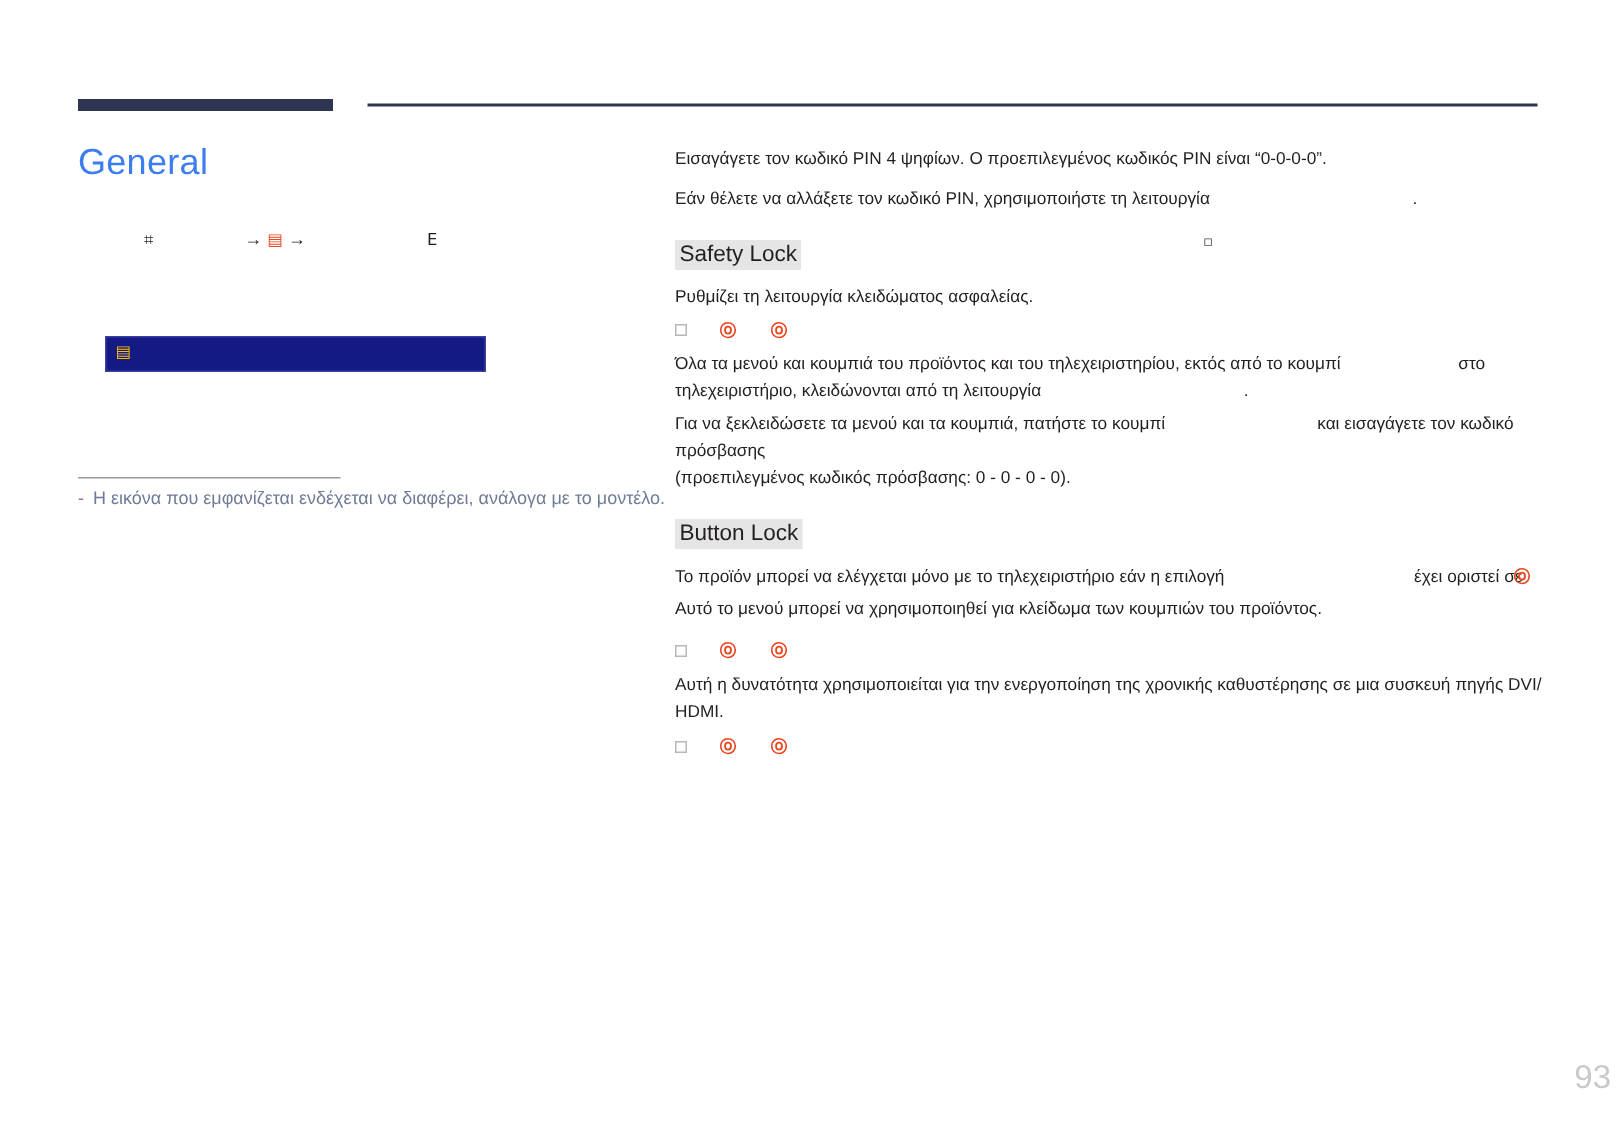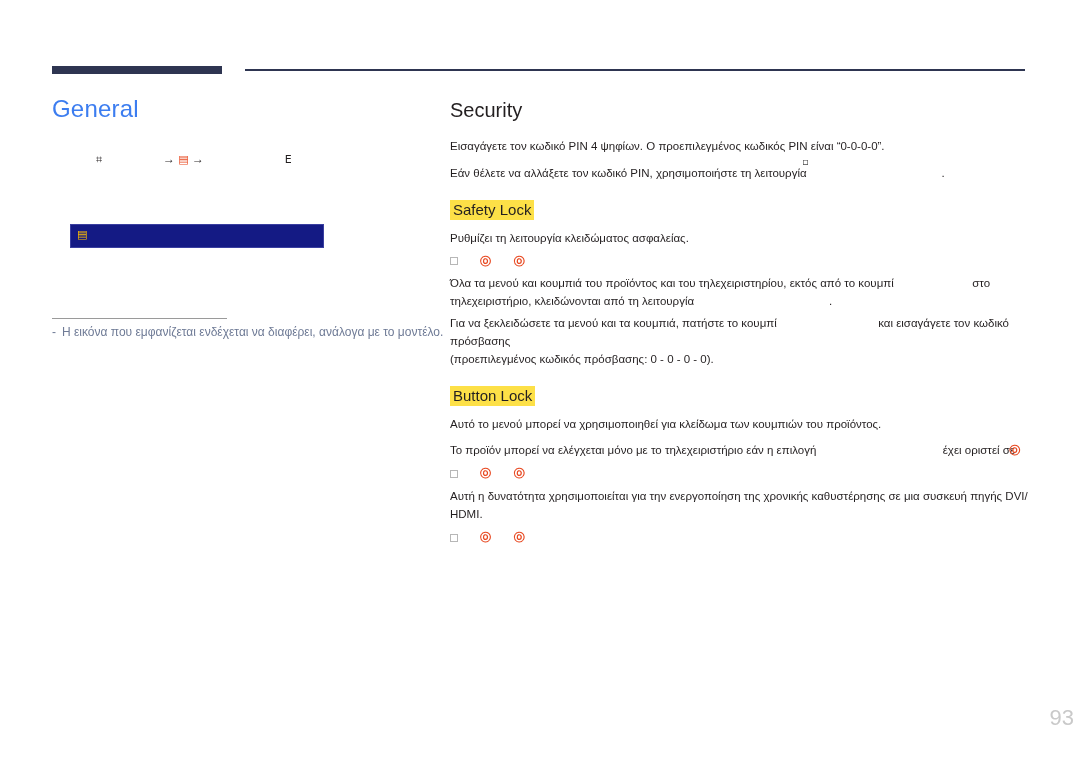--- a/index.html
+++ b/index.html
@@ -145,21 +145,21 @@
     font-size: 11.5px;
     line-height: 1.55;
     margin: 0 0 9px 0;
     color: #231f20;
   }
   p.body.tight { margin-bottom: 4px; }
   .sub-head {
     display: inline-block;
     font-size: 15px;
     color: #231f20;
-    background: #fde047;
+    background: #e5e5e5;
     padding: 1px 3px;
     margin: 8px 0 10px 0;
     line-height: 1.2;
   }
   .opt-row {
     margin: 2px 0 10px 0;
     height: 14px;
     white-space: nowrap;
   }
   .opt-box {
@@ -244,21 +244,20 @@
   <span class="menu-bar-label">▤</span>
 </div>
 
 <div class="foot-rule"></div>
 <div class="footnote">
   <span class="dash">-</span><span>Η εικόνα που εμφανίζεται ενδέχεται να διαφέρει, ανάλογα με το μοντέλο.</span>
 </div>
 
 <div class="right-col">
 
-  <h2 class="topic">Security</h2>
 
   <p class="body">Εισαγάγετε τον κωδικό PIN 4 ψηφίων. Ο προεπιλεγμένος κωδικός PIN είναι “0-0-0-0”.</p>
 
   <p class="body">
     <span>Εάν θέλετε να αλλάξετε τον κωδικό PIN, χρησιμοποιήστε τη λειτουργία</span>
     <span class="trail-dot">.</span>
   </p>
 
   <div class="sub-head">Safety Lock</div>
 
@@ -284,29 +283,29 @@
   <p class="body">
     <span>Για να ξεκλειδώσετε τα μενού και τα κουμπιά, πατήστε το κουμπί</span>
     <span class="inline-gap-md"></span>
     <span>και εισαγάγετε τον κωδικό πρόσβασης</span>
     <br>
     <span>(προεπιλεγμένος κωδικός πρόσβασης: 0 - 0 - 0 - 0).</span>
   </p>
 
   <div class="sub-head">Button Lock</div>
 
-  <p class="body">Αυτό το μενού μπορεί να χρησιμοποιηθεί για κλείδωμα των κουμπιών του προϊόντος.</p>
-
   <p class="body tight">
     <span>Το προϊόν μπορεί να ελέγχεται μόνο με το τηλεχειριστήριο εάν η επιλογή</span>
     <span class="inline-gap-lg"></span>
     <span>έχει οριστεί σε</span>
     <span class="overlap-glyph">ⓞ</span>
   </p>
 
+  <p class="body">Αυτό το μενού μπορεί να χρησιμοποιηθεί για κλείδωμα των κουμπιών του προϊόντος.</p>
+
   <div class="opt-row">
     <span class="opt-box"></span>
     <span class="opt-sp1"></span>
     <span class="opt-glyph">ⓞ</span>
     <span class="opt-sp2"></span>
     <span class="opt-glyph">ⓞ</span>
   </div>
 
 
   <p class="body tight">Αυτή η δυνατότητα χρησιμοποιείται για την ενεργοποίηση της χρονικής καθυστέρησης σε μια συσκευή πηγής DVI/ HDMI.</p>

